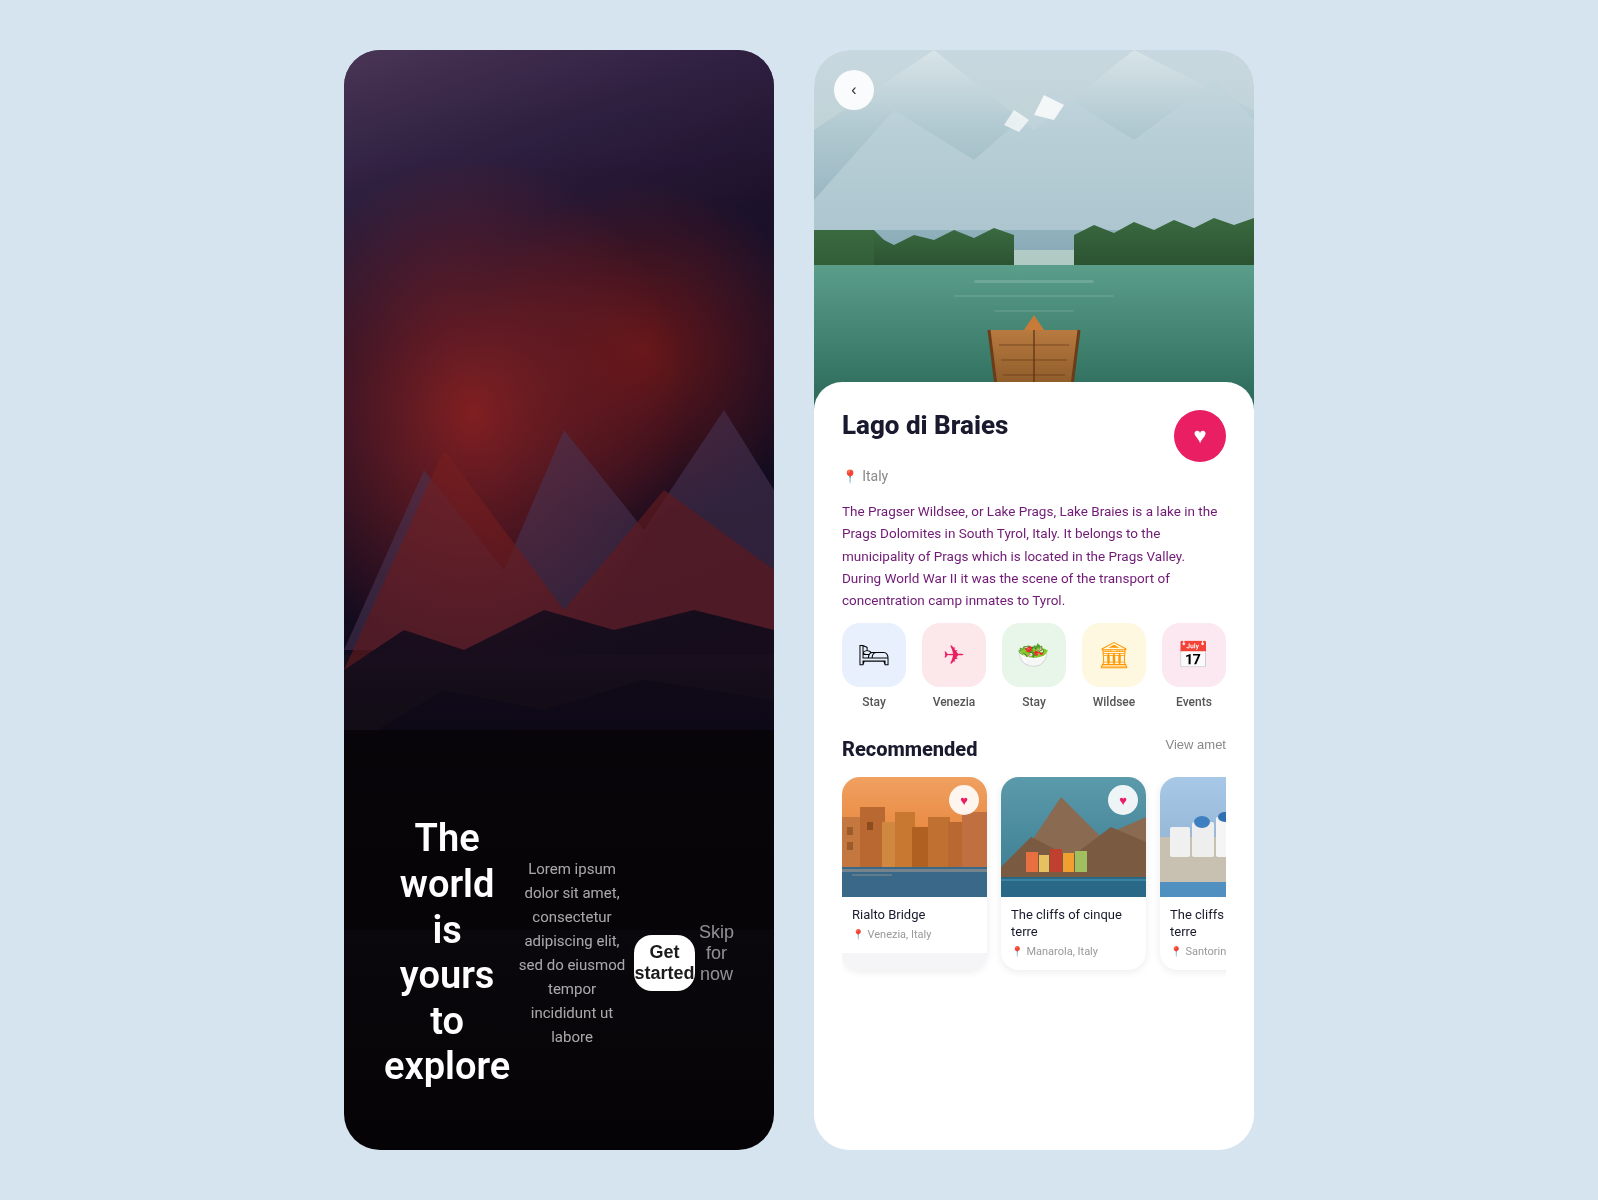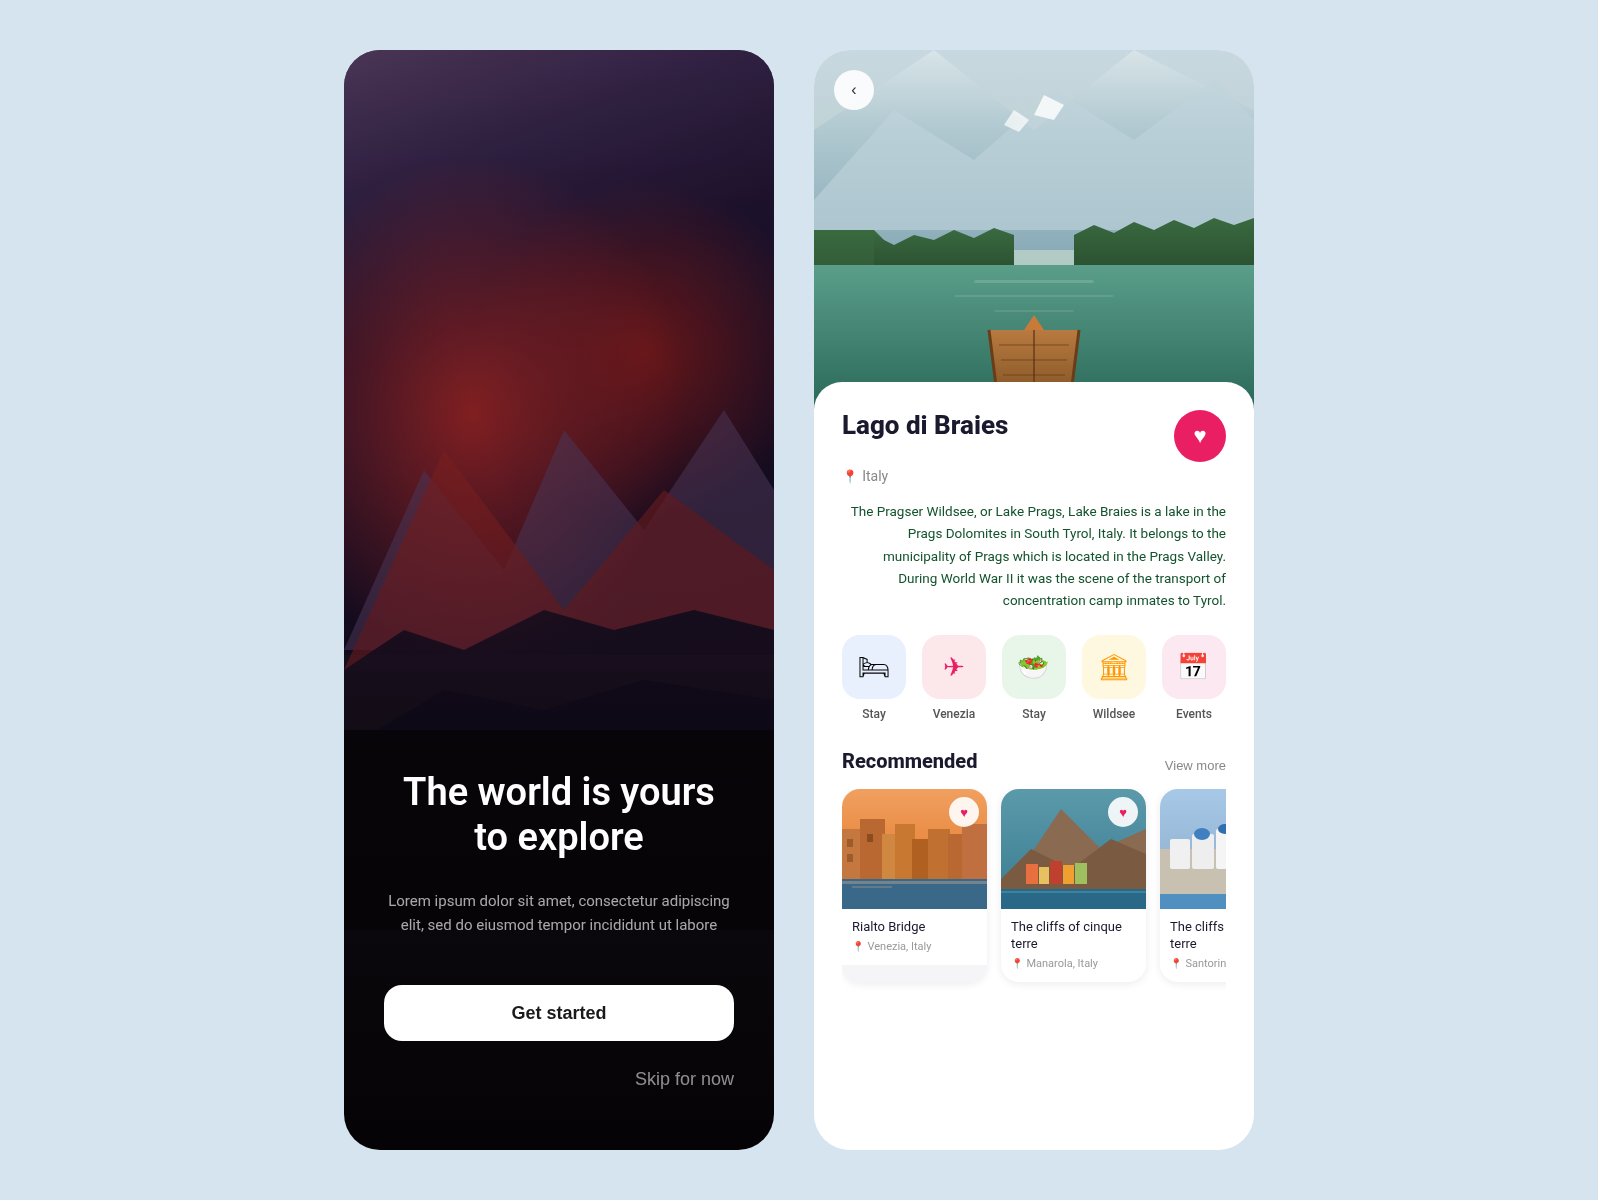--- a/index.html
+++ b/index.html
@@ -53,24 +53,24 @@
         radial-gradient(ellipse at 30% 60%, #8b2020 0%, transparent 50%),
         radial-gradient(ellipse at 70% 50%, #6b1515 0%, transparent 40%),
         linear-gradient(160deg, #4a3555 0%, #2d1e3e 20%, #1a0f28 40%, #0d0818 100%);
       opacity: 0.9;
     }
 
     .left-content {
       position: relative;
       z-index: 2;
       display: flex;
-      flex-direction: column;
-      align-items: flex-end;
+      flex-direction: row;
+      align-items: center;
       text-align: center;
-      gap: 28px;
+      gap: 4px;
       width: 100%;
       padding: 0 40px;
     }
 
     .left-title {
       font-size: 38px;
       font-weight: 600;
       color: #ffffff;
       line-height: 1.2;
     }
@@ -192,24 +192,23 @@
       margin-bottom: 16px;
     }
 
     .location-pin {
       font-size: 13px;
       color: #aaa;
     }
 
     .place-description {
       font-size: 13.5px;
-      color: #14532d;
+      color: #701a75;
       line-height: 1.65;
-      margin-bottom: 24px;
-      text-align: right;
+      margin-bottom: 12px;
     }
 
     
     .categories {
       display: flex;
       gap: 16px;
       margin-bottom: 28px;
       justify-content: space-between;
     }
 
@@ -239,21 +238,21 @@
 
     .category-label {
       font-size: 12px;
       color: #555;
       font-weight: 500;
     }
 
     
     .recommended-header {
       display: flex;
-      align-items: flex-end;
+      align-items: flex-start;
       justify-content: space-between;
       margin-bottom: 16px;
     }
 
     .recommended-title {
       font-size: 20px;
       font-weight: 800;
       color: #1a1a2e;
     }
 
@@ -484,21 +483,21 @@
       <div class="category-item">
         <div class="category-icon-wrap cat-events">
           <span style="color:#e91e63;">📅</span>
         </div>
         <span class="category-label">Events</span>
       </div>
     </div>
 
     <div class="recommended-header">
       <h3 class="recommended-title">Recommended</h3>
-      <button class="view-more">View more</button>
+      <button class="view-more">View amet</button>
     </div>
 
     <div class="rec-cards">
 
       <div class="rec-card">
         <div class="rec-card-img">
           <svg width="100%" height="100%" viewBox="0 0 145 120" xmlns="http://www.w3.org/2000/svg">
             <defs>
               <linearGradient id="sky1" x1="0" y1="0" x2="0" y2="1">
                 <stop offset="0%" stop-color="#f0a060"></stop>

